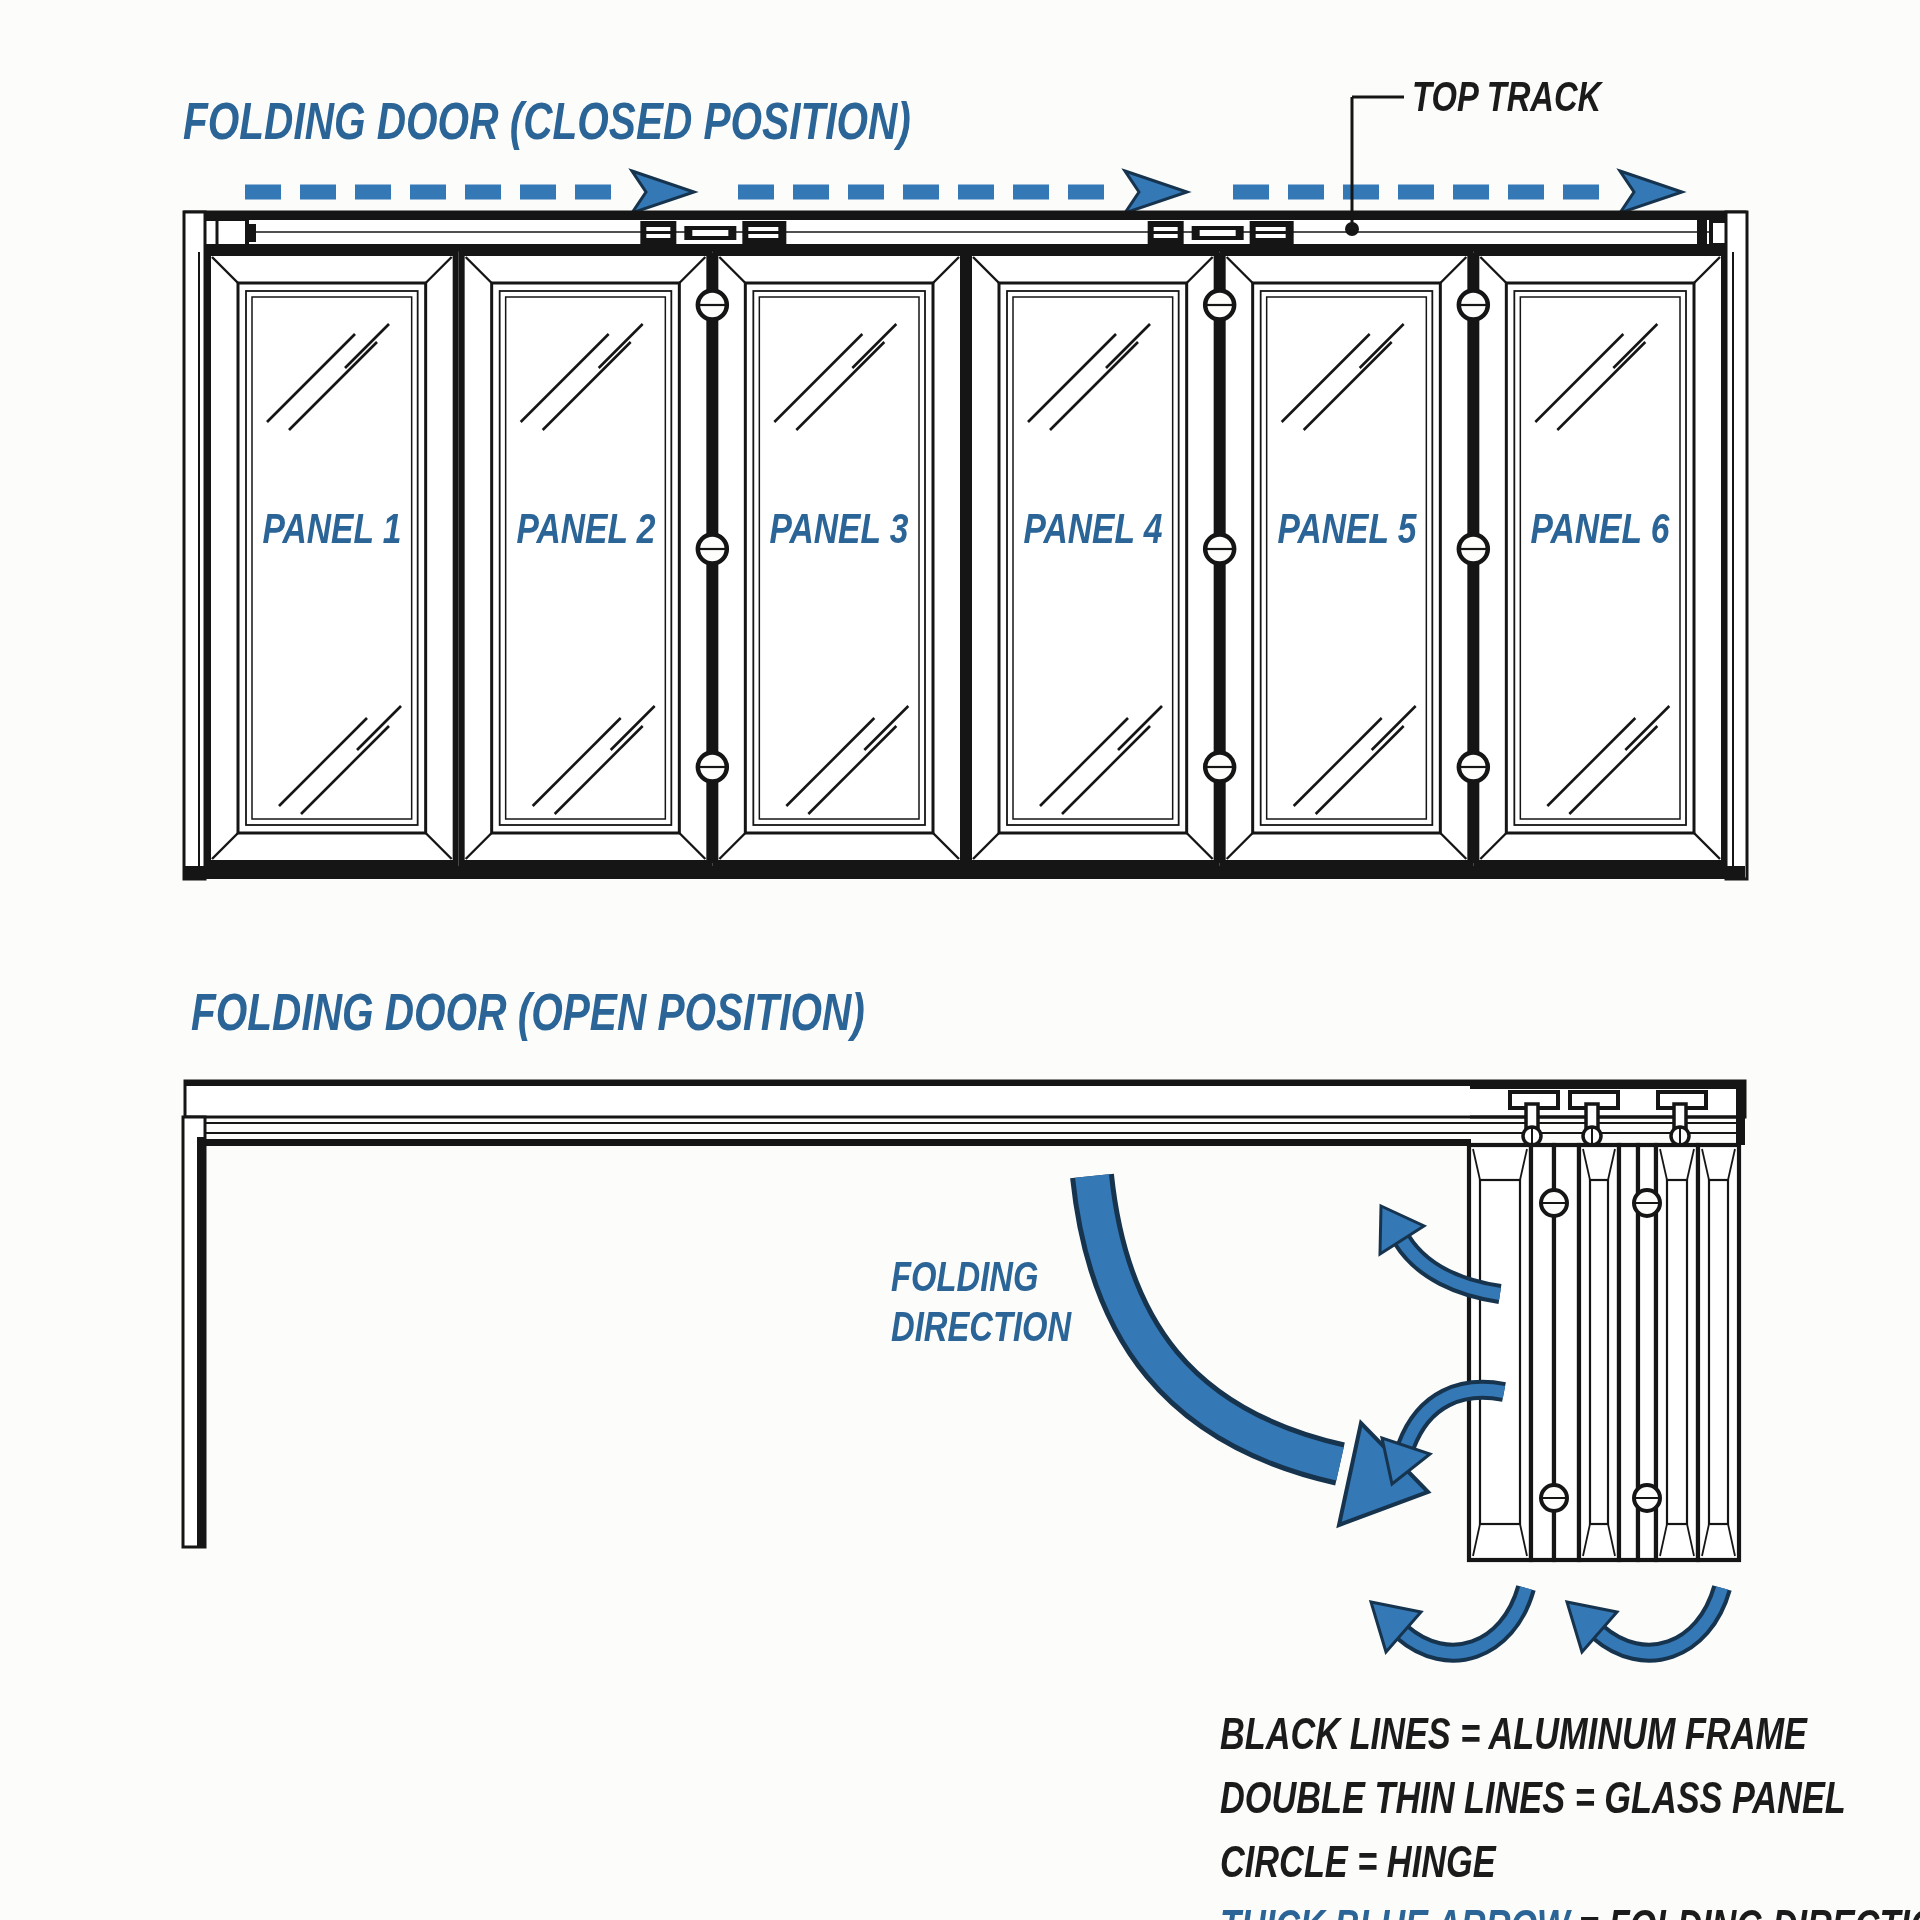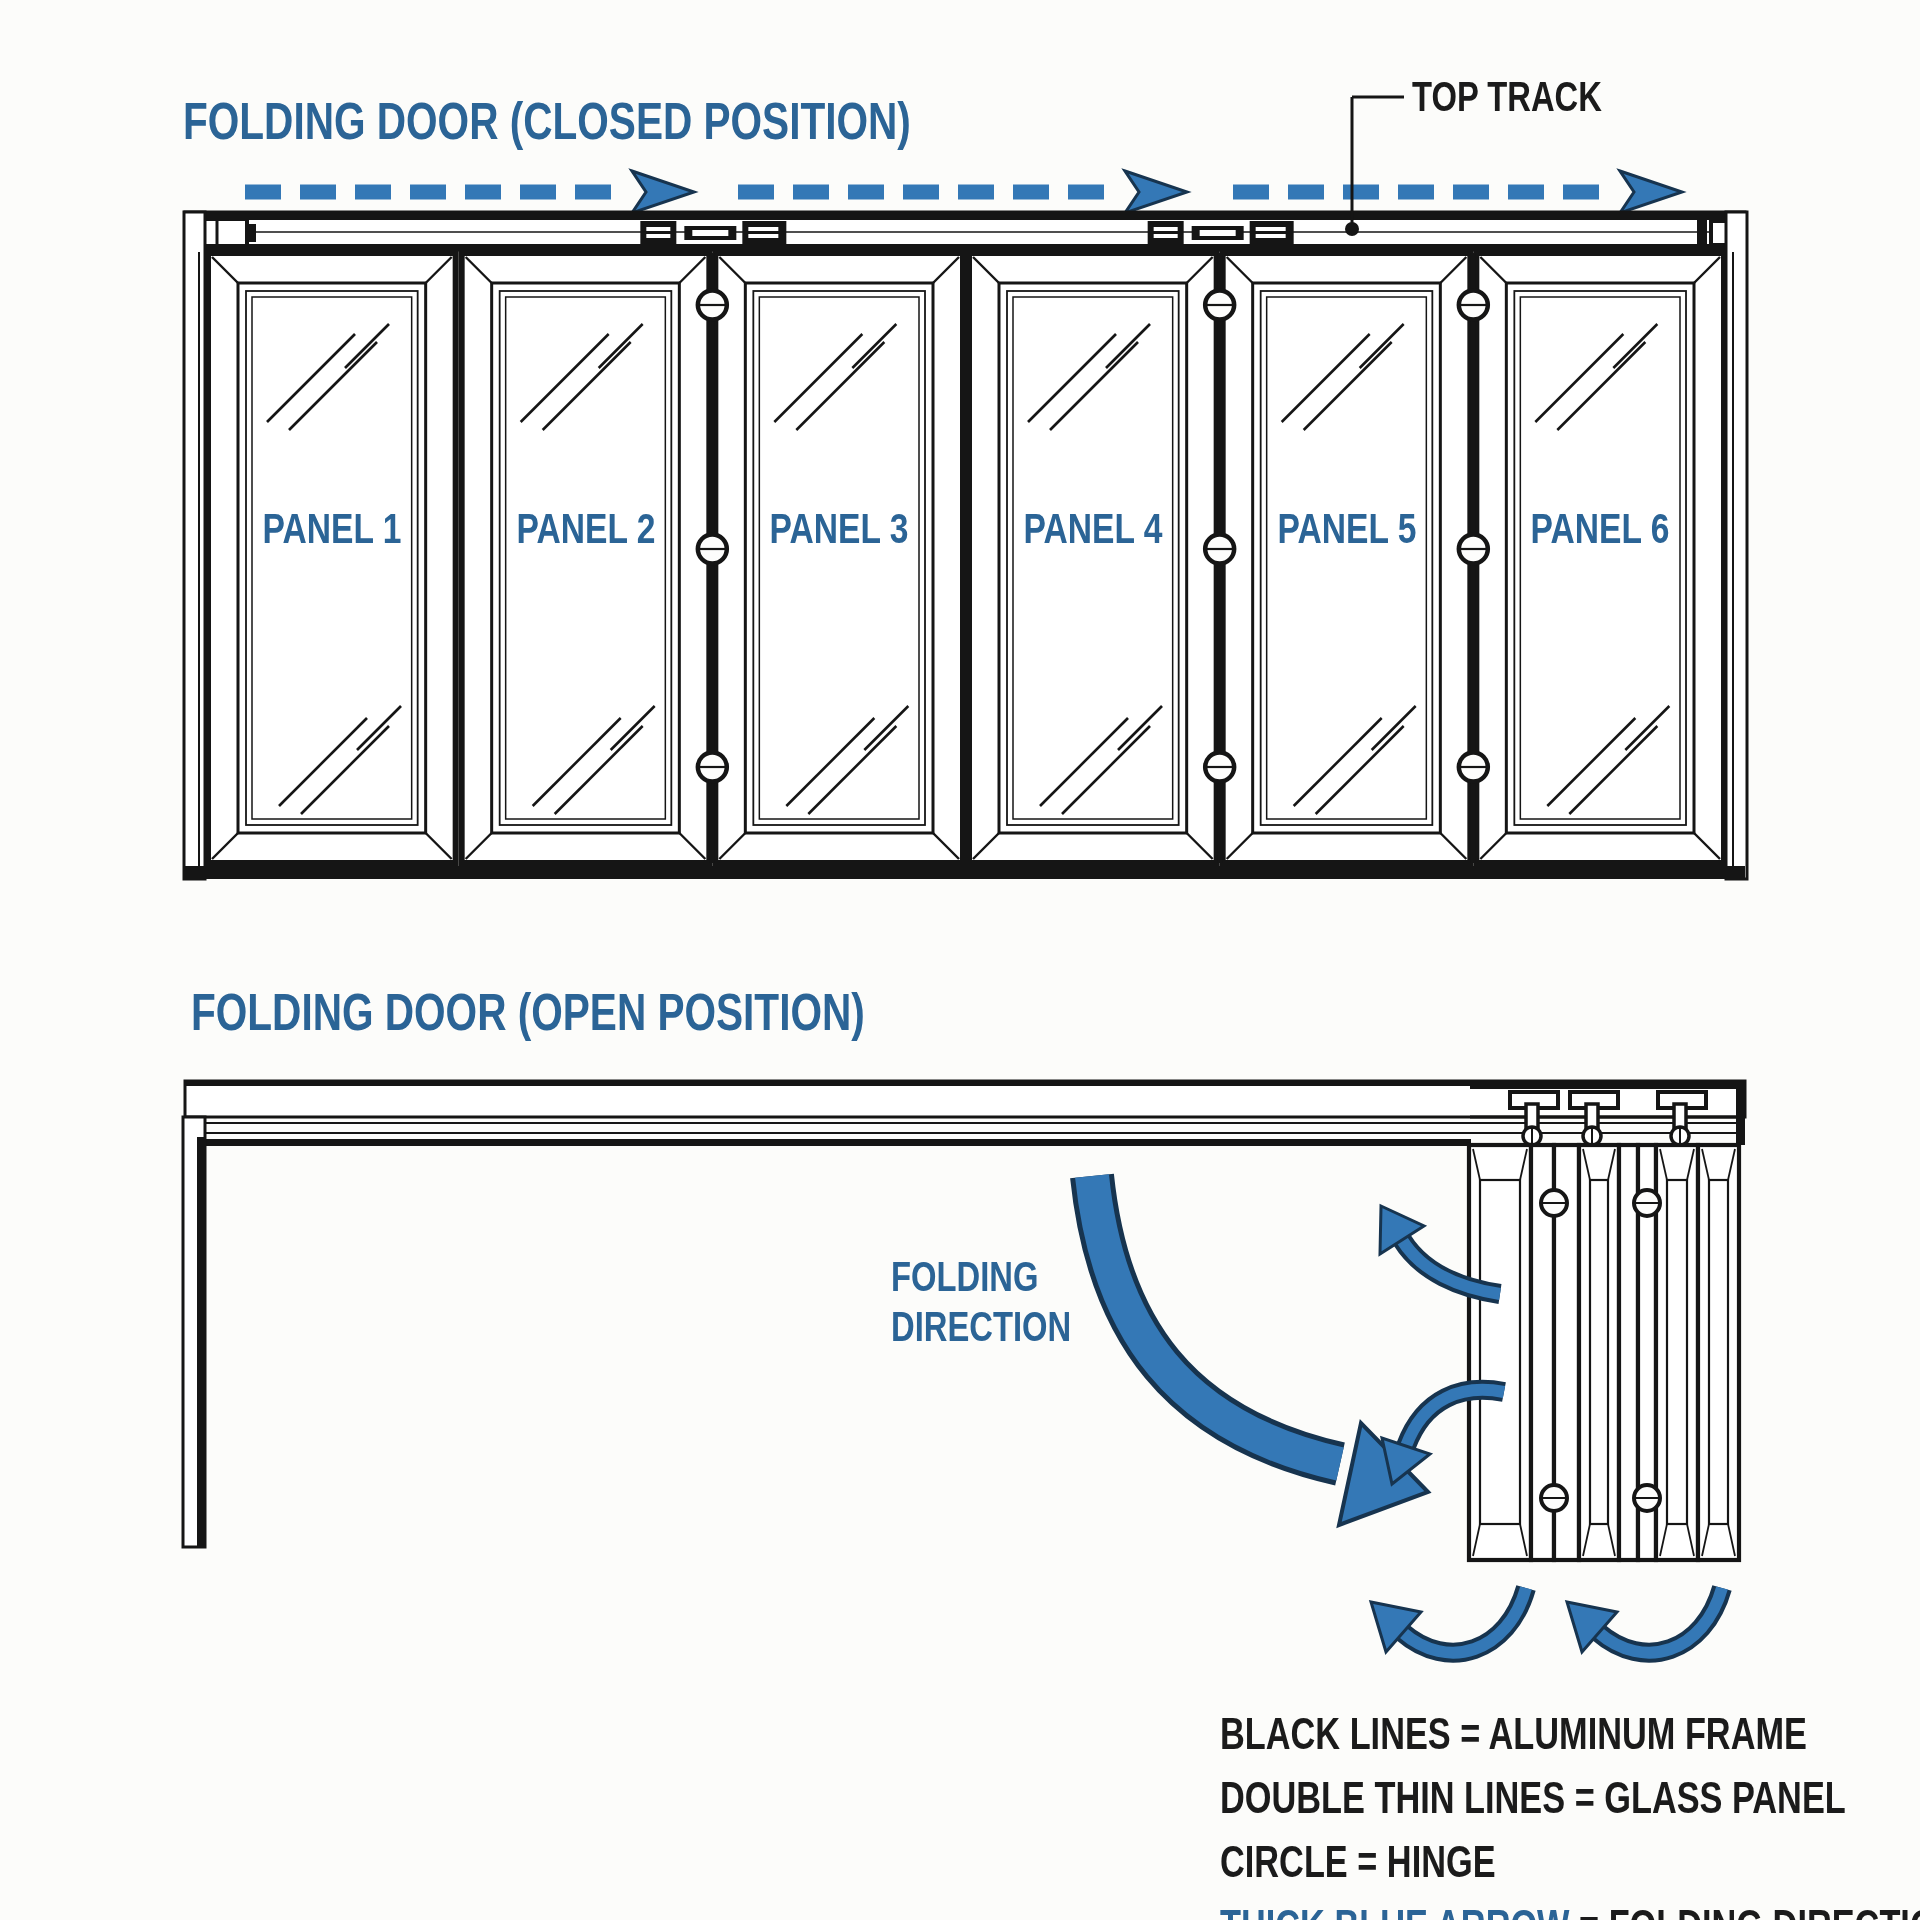--- a/index.html
+++ b/index.html
@@ -1,17 +1,17 @@
 <!DOCTYPE html>
 <html><head>
 <meta charset="utf-8">
 <style>
   html,body{margin:0;padding:0;background:#e8e8e8;}
   #stage{position:relative;width:1920px;height:1920px;background:#fcfcfa;overflow:hidden;
-         font-family:"Liberation Sans", sans-serif;}
+         font-family:"Liberation Sans", sans-serif;font-style:italic;}
   #art{position:absolute;left:0;top:0;}
   .lbl{position:absolute;white-space:pre;line-height:1;}
   .cond{transform:scaleX(0.78);transform-origin:0 0;}
   .title{font-size:52px;font-weight:bold;letter-spacing:0px;color:#2b6496;}
   .black-note{font-size:42px;font-weight:bold;color:#1b1b1b;}
   .fd{font-size:42px;font-weight:bold;color:#2b6496;line-height:1.18;}
   .panel-label{font-size:42px;font-weight:bold;color:#2b6496;
                transform:translate(-50%,-50%) scaleX(0.8);transform-origin:center;}
   #legend{position:absolute;left:1220px;top:1702px;}
   .legend-line{font-size:44px;font-weight:bold;line-height:64px;white-space:pre;

